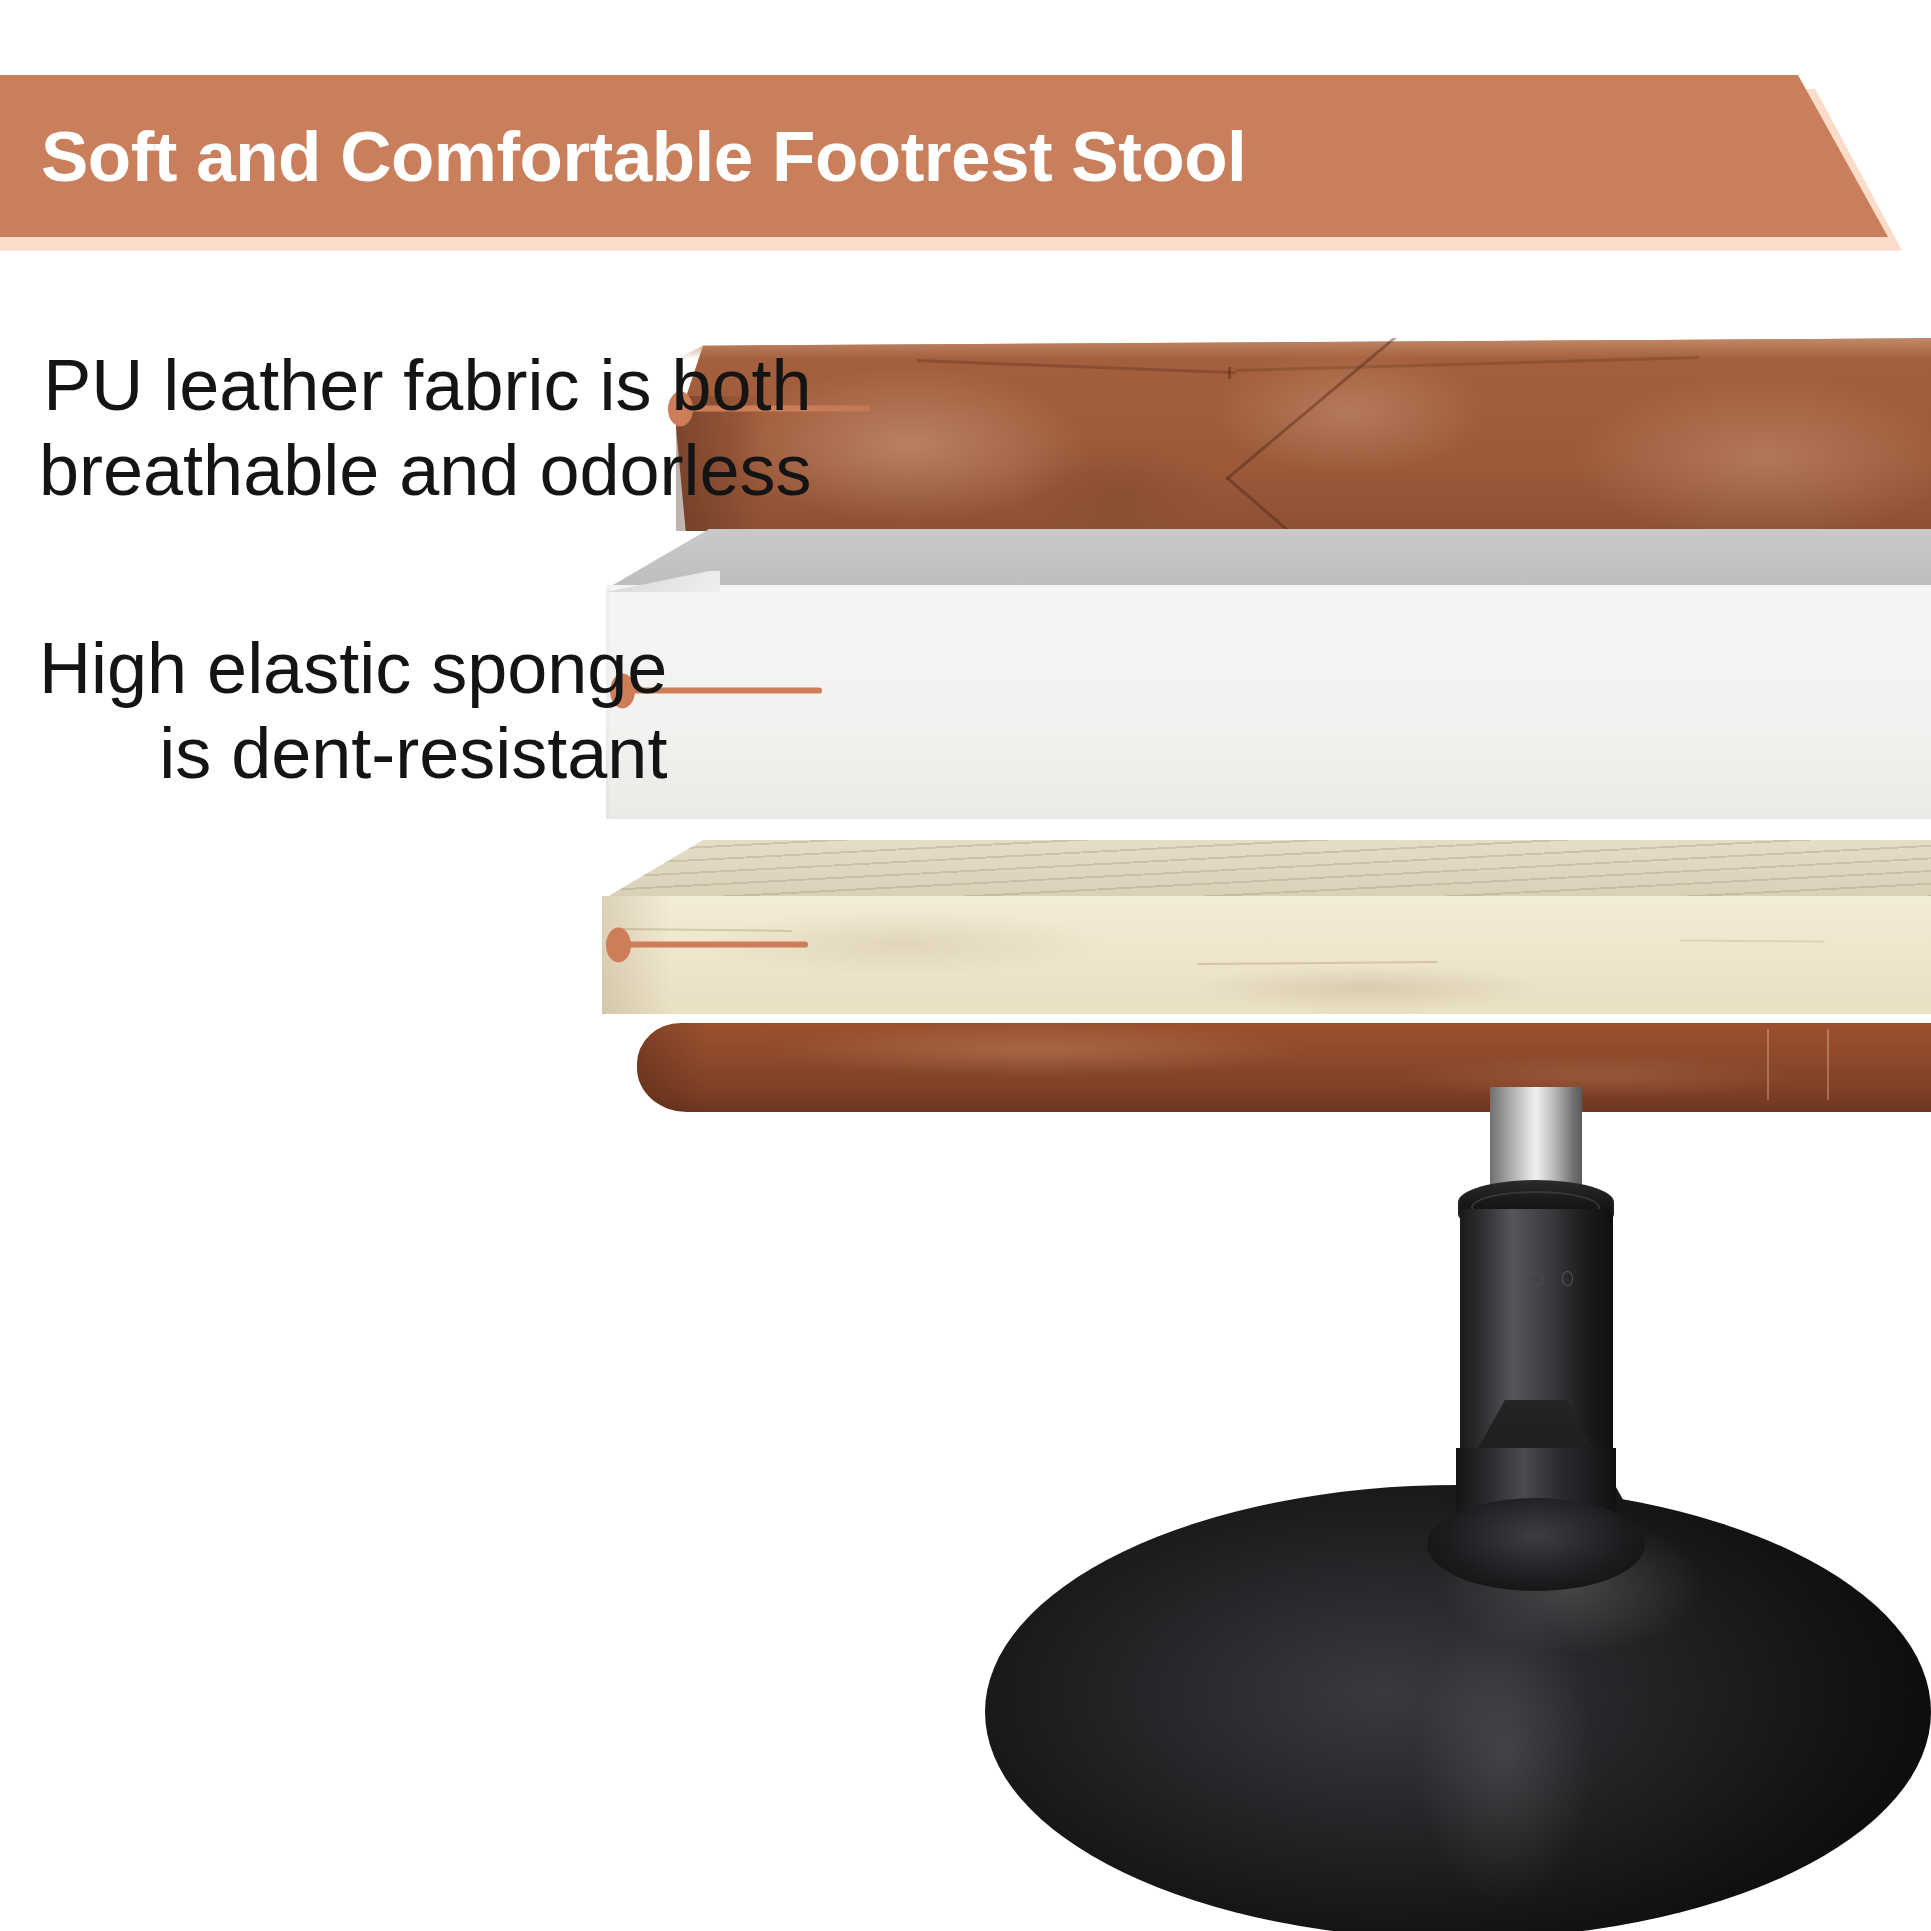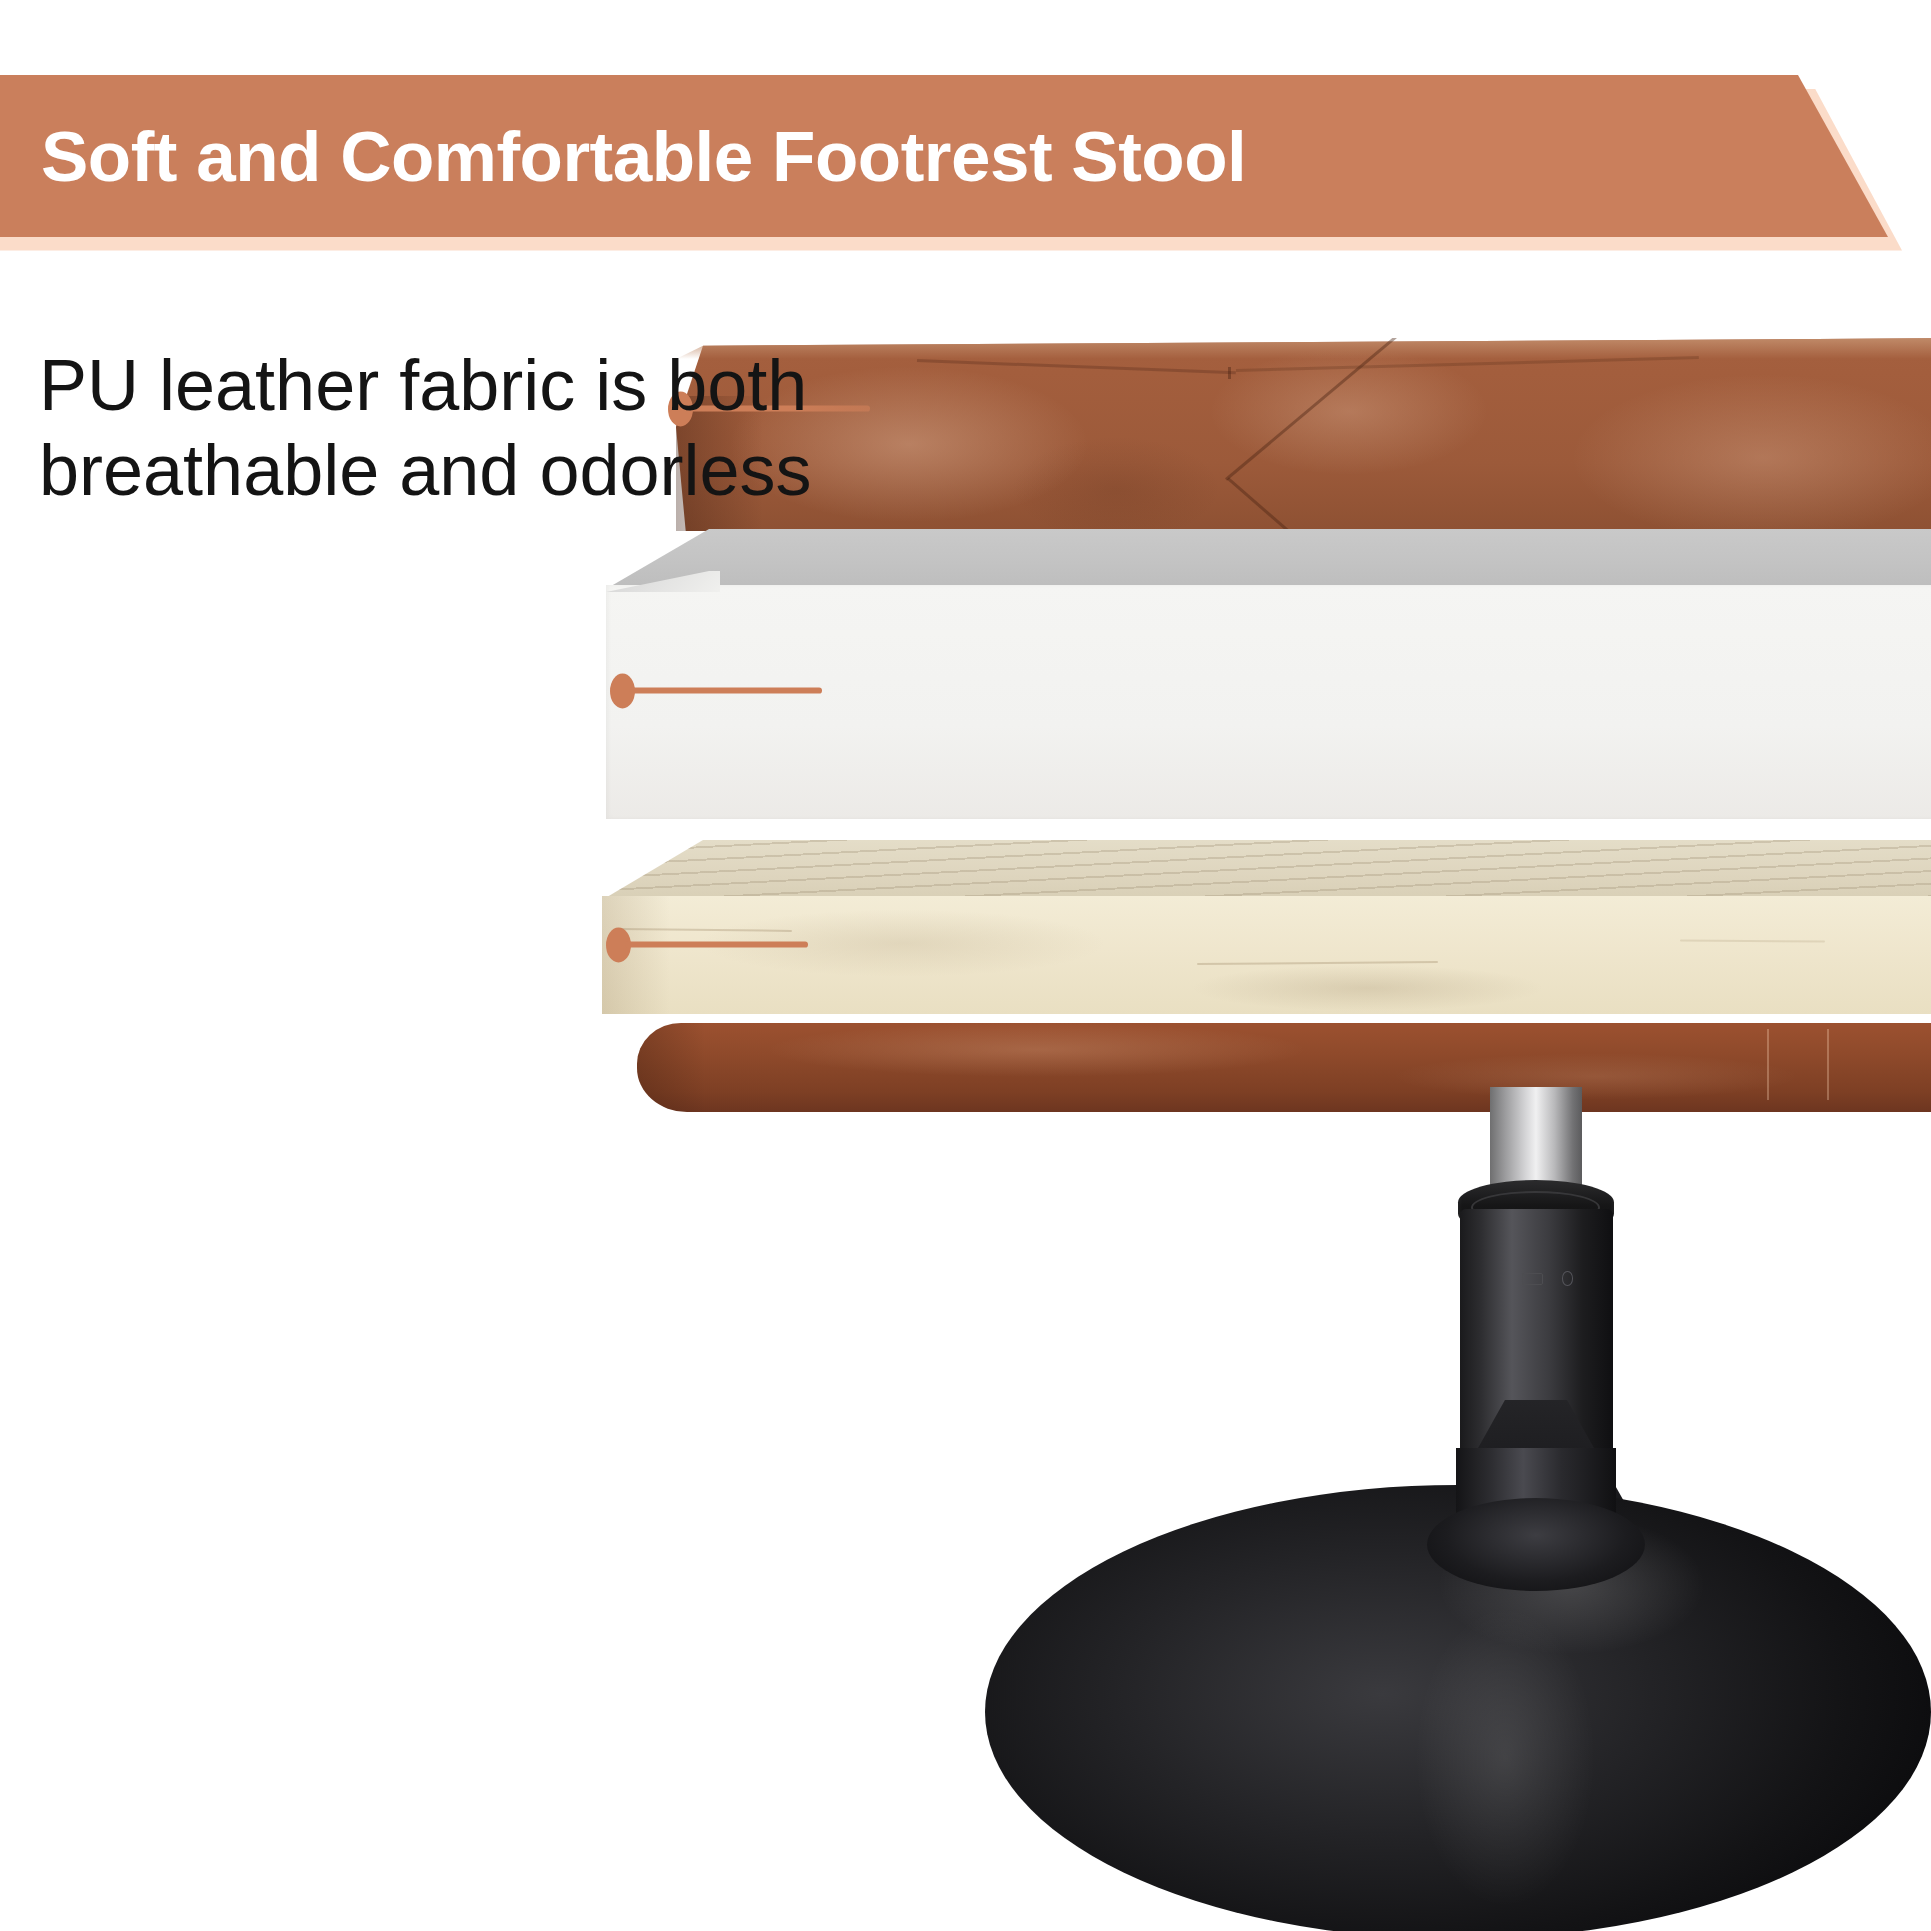--- a/index.html
+++ b/index.html
@@ -1,19 +1,19 @@
 <!DOCTYPE html>
 <html><head>
 <meta charset="utf-8">
 <style>
   * { margin:0; padding:0; box-sizing:border-box; }
   html,body{ width:1931px; height:1931px; background:#ffffff; overflow:hidden; }
   body{ font-family:"Liberation Sans", sans-serif; }
 
-  #page{ position:relative; width:1931px; height:1931px; background:#fff; overflow:hidden; }
+  #page{ position:relative; width:1931px; height:1931px; background:#fff; overflow:hidden;text-align:right; }
 
   
   #banner-wrap{ position:absolute; left:0; top:75px; width:1912px; height:174px; }
   #banner-shadow{
     position:absolute; left:0; top:13.5px; width:1902px; height:162px;
     background:#fbdcc9;
     clip-path: polygon(0 0, 1815px 0, 1902px 100%, 0 100%);
   }
   #banner{
     position:absolute; left:0; top:0; width:1888px; height:162px;
@@ -260,15 +260,17 @@
     <div class="dot"></div>
     <div class="bar"></div>
   </div>
   <div class="leader" id="leader-2">
     <div class="dot"></div>
     <div class="bar"></div>
   </div>
 
   <div class="callout" id="callout-0">PU leather fabric is both
 breathable and odorless</div>
+  <div class="callout" id="callout-1">High elastic sponge
+is dent-resistant</div>
 
 </div>
 
 
 </body></html>

